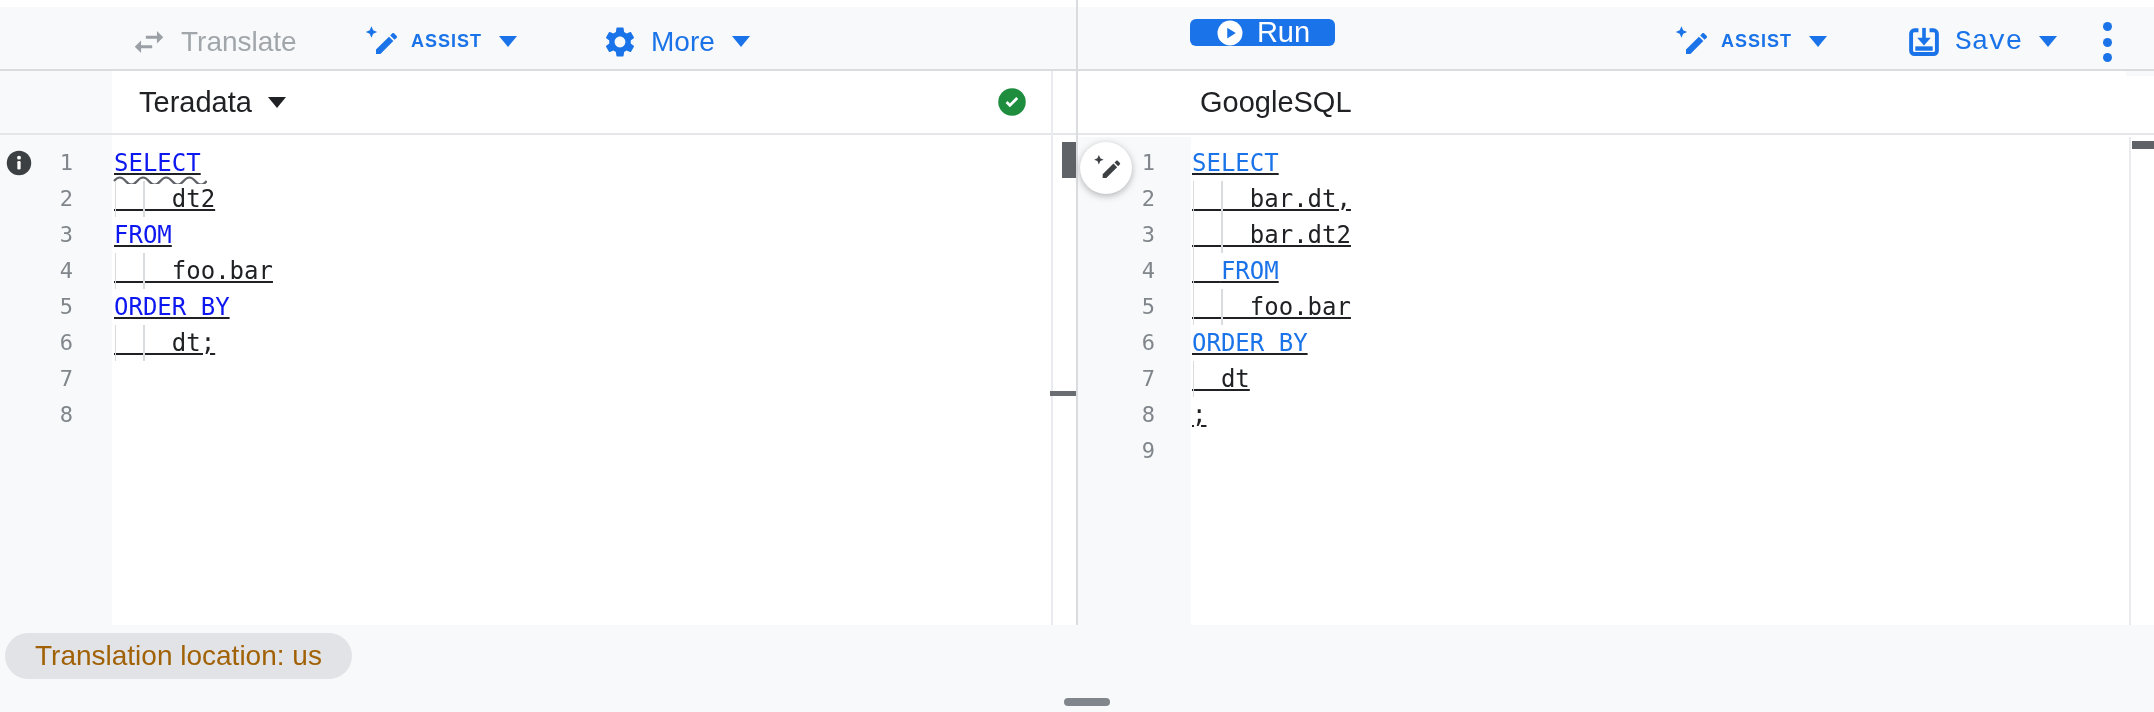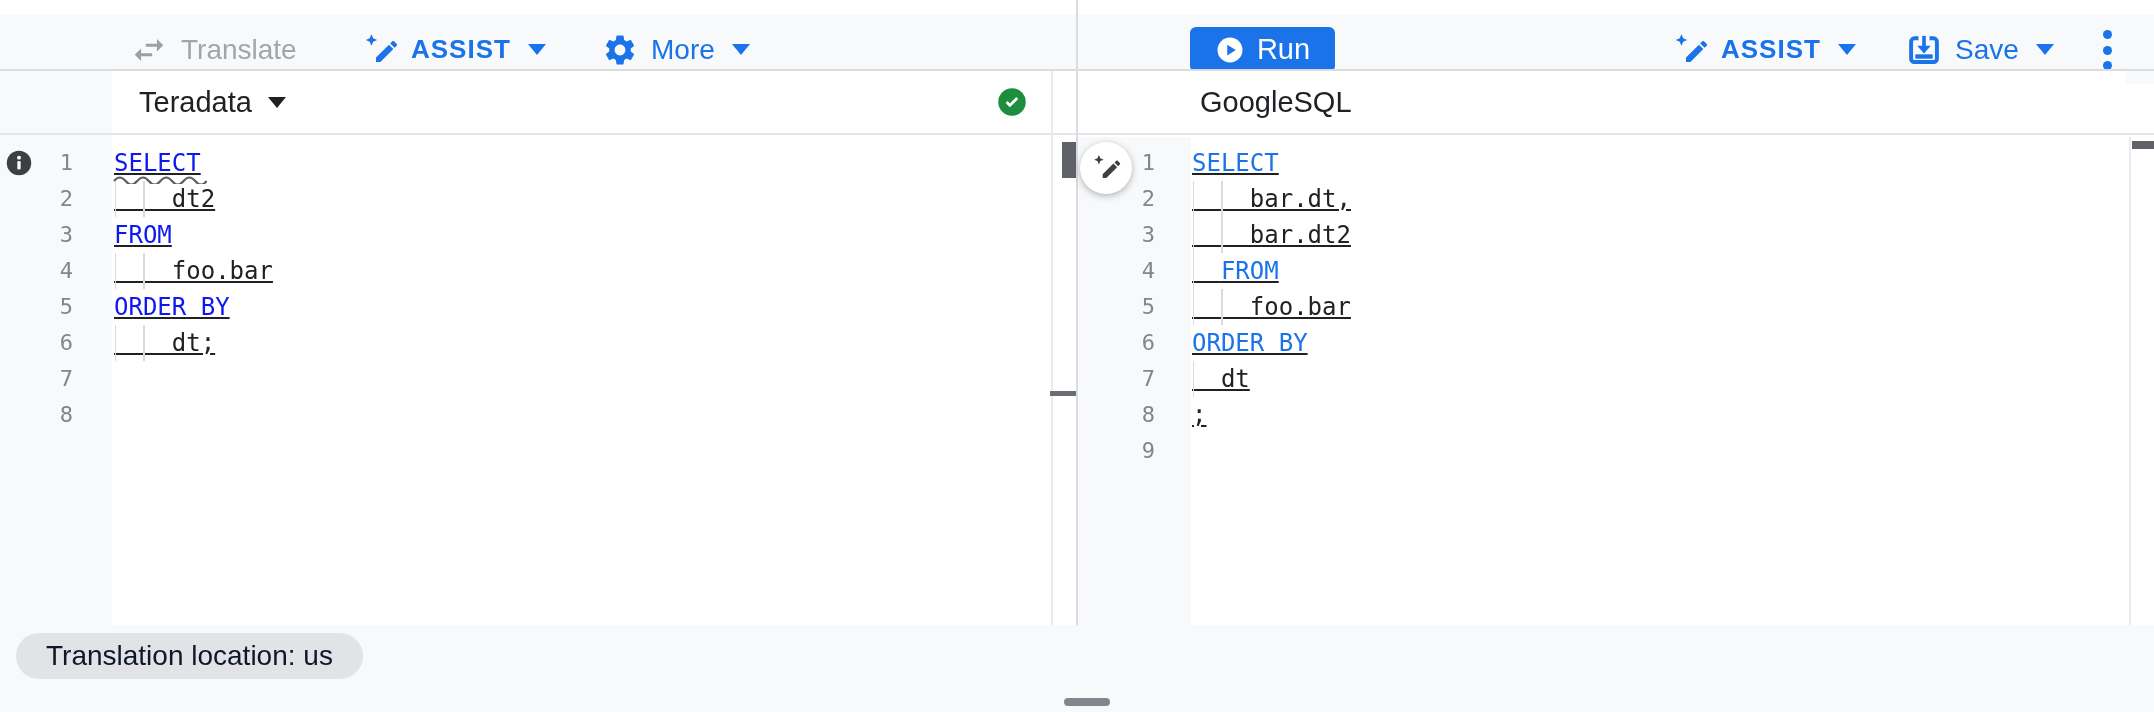--- a/index.html
+++ b/index.html
@@ -3,30 +3,30 @@
 <meta charset="utf-8">
 <style>
   * { margin:0; padding:0; box-sizing:border-box; }
   html,body { width:2154px; height:712px; }
   body {
     position:relative; overflow:hidden; background:#fff;
     font-family:"Liberation Sans", sans-serif; color:#202124;
   }
 
   
-  .toolbar { position:absolute; left:0; top:15px; width:2154px; height:69px; background:#f8f9fa; }
+  .toolbar { position:absolute; left:0; top:7px; width:2154px; height:69px; background:#f8f9fa; }
   .toolbar-border { position:absolute; left:0; top:69px; width:2154px; height:2px; background:#dadce0; }
   .tb-item { position:absolute; top:0; height:69px; display:flex; align-items:center; gap:13px; cursor:pointer; }
   .tb-label { font-size:28px; color:#1a73e8; }
-  .tb-label.caps { font-size:26px; font-weight:bold; letter-spacing:1px; }
+  .tb-label.caps { font-size:18px; font-weight:bold; letter-spacing:1px; }
   .tb-item.disabled .tb-label { color:#a1a6ab; }
   .caret { width:0; height:0; border-left:9px solid transparent; border-right:9px solid transparent; border-top:11px solid #1a73e8; margin-left:4px; }
   .caret.dark { border-top-color:#202124; }
 
-  .run-btn { position:absolute; left:1190px; top:12px; width:145px; height:45px; border:none;
+  .run-btn { position:absolute; left:1190px; top:12px; width:145px; height:27px; border:none;
     background:#1a73e8; border-radius:6px; display:flex; align-items:center; justify-content:center;
     gap:12px; cursor:pointer; }
   .run-btn span { color:#fff; font-size:29px; font-weight:500; font-family:"Liberation Sans",sans-serif; }
 
   
   .hdr-white { position:absolute; top:71px; height:62px; background:#fff; display:flex; align-items:center; }
   .hdr-left  { left:112px; width:964px; padding-left:8px; }
   .hdr-right { left:1078px; width:1048px; padding-left:122px; }
   .hdr-label { font-size:29px; color:#202124; }
   .dialect-dd { display:flex; align-items:center; gap:12px; margin-left:19px; cursor:pointer; }
@@ -58,22 +58,22 @@
   .squig { position:absolute; left:-1px; top:29px; }
 
   .info-marker { position:absolute; left:5px; top:149px; }
 
   .assist-fab { position:absolute; left:1080px; top:142px; width:52px; height:52px; border-radius:50%;
     background:#fff; box-shadow:0 2px 7px rgba(60,64,67,.38); display:flex; align-items:center;
     justify-content:center; cursor:pointer; z-index:5; border:none; }
 
   
   .footer { position:absolute; left:0; top:625px; width:2154px; height:87px; background:#f8f9fa; }
-  .chip { position:absolute; left:16px; top:633px; height:46px; border-radius:24px; background:#e1e3e6;
-    display:flex; align-items:center; padding:16px 30px; font-size:28px; color:#0f172a; }
+  .chip { position:absolute; left:5px; top:633px; height:46px; border-radius:24px; background:#e1e3e6;
+    display:flex; align-items:center; padding:16px 30px; font-size:28px; color:#a16207; }
   .drag-handle { position:absolute; left:1064px; top:698px; width:46px; height:8px; border-radius:4px;
     background:#80868b; cursor:row-resize; }
 
   .kebab { position:absolute; left:2098px; top:15px; width:18px; height:40px; display:flex;
     flex-direction:column; align-items:center; justify-content:space-between; cursor:pointer; background:none; border:none; }
   .kebab i { width:9px; height:9px; border-radius:50%; background:#1a73e8; }
 </style>
 </head>
 <body>
 
@@ -116,21 +116,21 @@
     <svg width="36" height="36" viewBox="0 0 24 24" fill="#1a73e8">
       <path d="M6.3 1.5l1.15 2.65L10.1 5.3 7.45 6.45 6.3 9.1 5.15 6.45 2.5 5.3l2.65-1.15z"></path>
       <g transform="translate(7 3.6) scale(0.78)">
           <path d="M3 17.25V21h3.75L17.81 9.94l-3.75-3.75L3 17.25zM20.71 7.04c.39-.39.39-1.02 0-1.41l-2.34-2.34c-.39-.39-1.02-.39-1.41 0l-1.83 1.83 3.75 3.75 1.83-1.83z"></path>
         </g>
     </svg>
     <span class="tb-label caps">ASSIST</span>
     <span class="caret"></span>
   </div>
 
-  <div class="tb-item" style="left:1906px;">
+  <div class="tb-item" style="left:1906px;font-family:Liberation Mono, monospace;">
     <svg width="36" height="36" viewBox="0 0 24 24">
       <rect x="3.4" y="4.2" width="17.2" height="15.8" rx="2.2" fill="none" stroke="#1a73e8" stroke-width="2.6"></rect>
       <rect x="8.3" y="1.8" width="7.4" height="5.2" fill="#f8f9fa"></rect>
       <rect x="10.8" y="2.6" width="2.4" height="7.2" fill="#1a73e8"></rect>
       <path d="M7.5 9.2h9L12 14.3z" fill="#1a73e8"></path>
       <rect x="6.2" y="14.9" width="11.6" height="2.9" fill="#1a73e8"></rect>
     </svg>
     <span class="tb-label">Save</span>
     <span class="caret"></span>
   </div>

